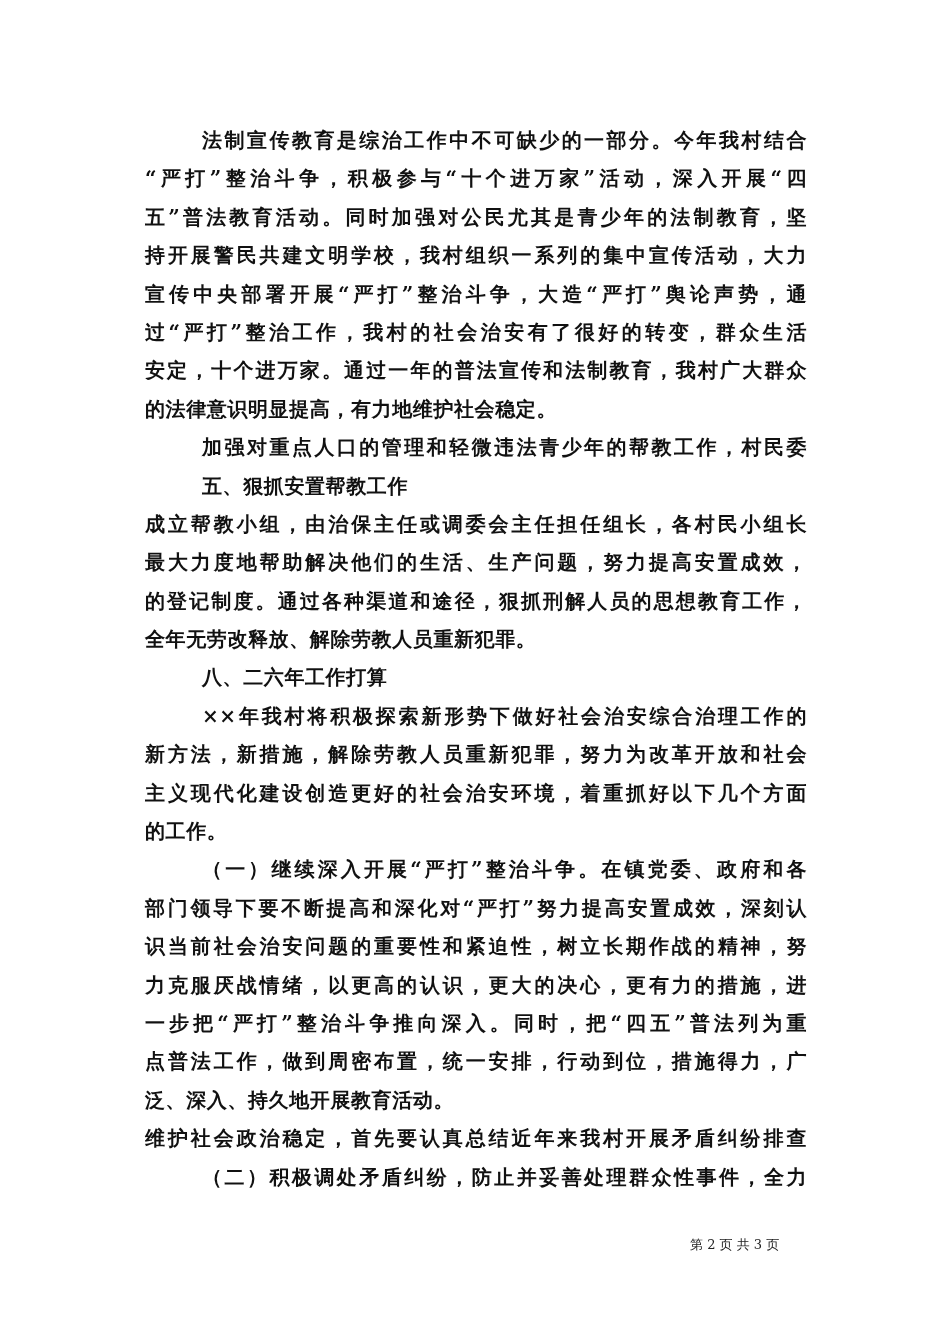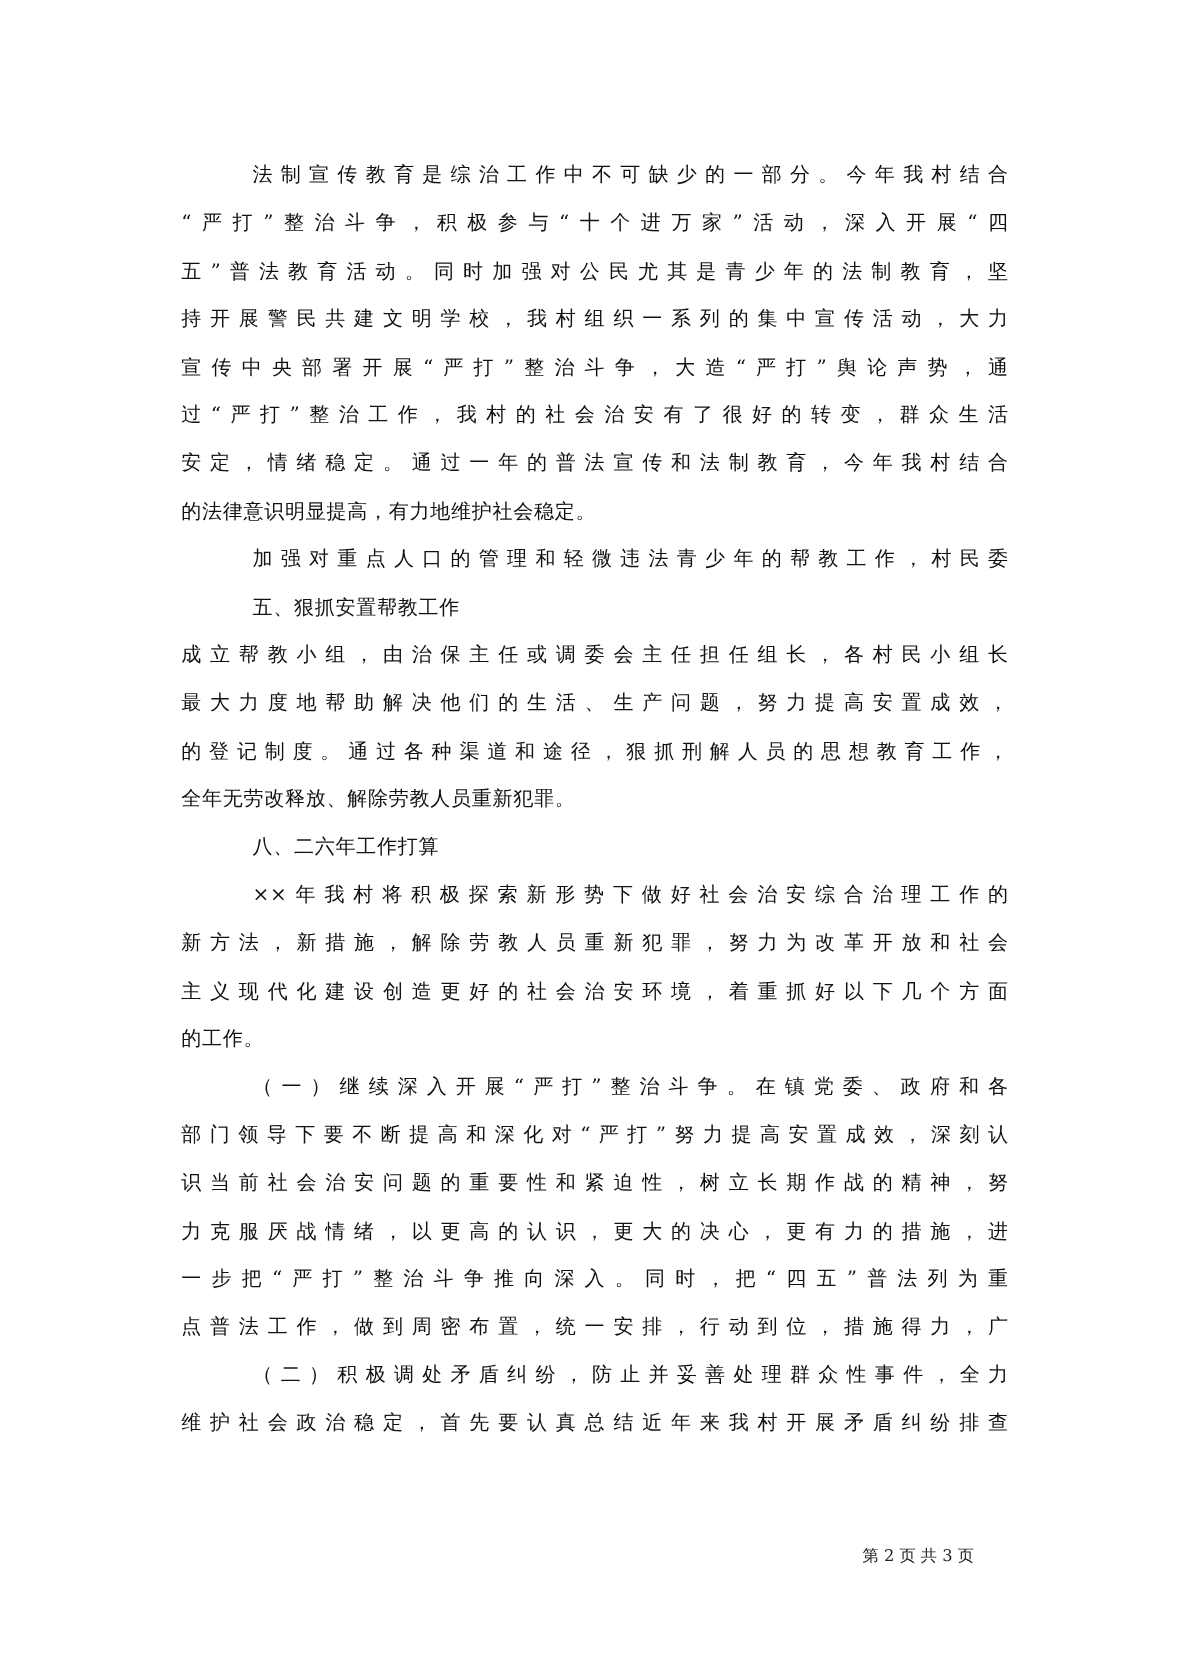--- a/index.html
+++ b/index.html
@@ -1,64 +1,66 @@
 <!DOCTYPE html>
 <html><head>
 <meta charset="utf-8">
 <style>
   html, body { margin: 0; padding: 0; background: #ffffff; }
   body { width: 950px; height: 1344px; position: relative; overflow: hidden; }
   .page { position: absolute; left: 0; top: 0; width: 950px; height: 1344px; background: #ffffff; }
   .content { position: absolute; left: 145px; top: 121px; width: 662px; }
   .line {
     font-family: "DejaVu Serif", "Liberation Serif", serif;
-    font-size: 16px;
+    font-size: 20px;
     line-height: 38.4px;
     height: 38.4px;
     color: #111111;
     white-space: nowrap;
     letter-spacing: 0.6px;
     text-align: justify;
     text-align-last: justify;
+    font-weight: bold;
   }
   .line.last { text-align-last: left; }
   .line.indent { padding-left: 57px; }
   .footer {
     position: absolute; left: 690px; top: 1236px; width: 140px;
     font-family: "DejaVu Serif", "Liberation Serif", serif;
     font-size: 13px; color: #222222; text-align: left; white-space: nowrap;
   }
 </style>
 </head>
 <body>
 
 <div class="page">
   <div class="content">
     <div class="line indent">法制宣传教育是综治工作中不可缺少的一部分。今年我村结合</div>
     <div class="line">“严打”整治斗争，积极参与“十个进万家”活动，深入开展“四</div>
     <div class="line">五”普法教育活动。同时加强对公民尤其是青少年的法制教育，坚</div>
     <div class="line">持开展警民共建文明学校，我村组织一系列的集中宣传活动，大力</div>
     <div class="line">宣传中央部署开展“严打”整治斗争，大造“严打”舆论声势，通</div>
     <div class="line">过“严打”整治工作，我村的社会治安有了很好的转变，群众生活</div>
-    <div class="line">安定，情绪稳定。通过一年的普法宣传和法制教育，今年我村结合</div>
+    <div class="line">安定，十个进万家。通过一年的普法宣传和法制教育，我村广大群众</div>
     <div class="line last">的法律意识明显提高，有力地维护社会稳定。</div>
     <div class="line indent">加强对重点人口的管理和轻微违法青少年的帮教工作，村民委</div>
     <div class="line indent last">五、狠抓安置帮教工作</div>
     <div class="line">成立帮教小组，由治保主任或调委会主任担任组长，各村民小组长</div>
     <div class="line">最大力度地帮助解决他们的生活、生产问题，努力提高安置成效，</div>
     <div class="line">的登记制度。通过各种渠道和途径，狠抓刑解人员的思想教育工作，</div>
     <div class="line last">全年无劳改释放、解除劳教人员重新犯罪。</div>
     <div class="line indent last">八、二六年工作打算</div>
     <div class="line indent">××年我村将积极探索新形势下做好社会治安综合治理工作的</div>
     <div class="line">新方法，新措施，解除劳教人员重新犯罪，努力为改革开放和社会</div>
     <div class="line">主义现代化建设创造更好的社会治安环境，着重抓好以下几个方面</div>
     <div class="line last">的工作。</div>
     <div class="line indent">（一）继续深入开展“严打”整治斗争。在镇党委、政府和各</div>
     <div class="line">部门领导下要不断提高和深化对“严打”努力提高安置成效，深刻认</div>
     <div class="line">识当前社会治安问题的重要性和紧迫性，树立长期作战的精神，努</div>
     <div class="line">力克服厌战情绪，以更高的认识，更大的决心，更有力的措施，进</div>
     <div class="line">一步把“严打”整治斗争推向深入。同时，把“四五”普法列为重</div>
     <div class="line">点普法工作，做到周密布置，统一安排，行动到位，措施得力，广</div>
+    <div class="line last">泛、深入、持久地开展教育活动。</div>
+    <div class="line">维护社会政治稳定，首先要认真总结近年来我村开展矛盾纠纷排查</div>
     <div class="line indent">（二）积极调处矛盾纠纷，防止并妥善处理群众性事件，全力</div>
-    <div class="line">维护社会政治稳定，首先要认真总结近年来我村开展矛盾纠纷排查</div>
   </div>
   <div class="footer">第 2 页 共 3 页</div>
 </div>
 
 </body></html>

